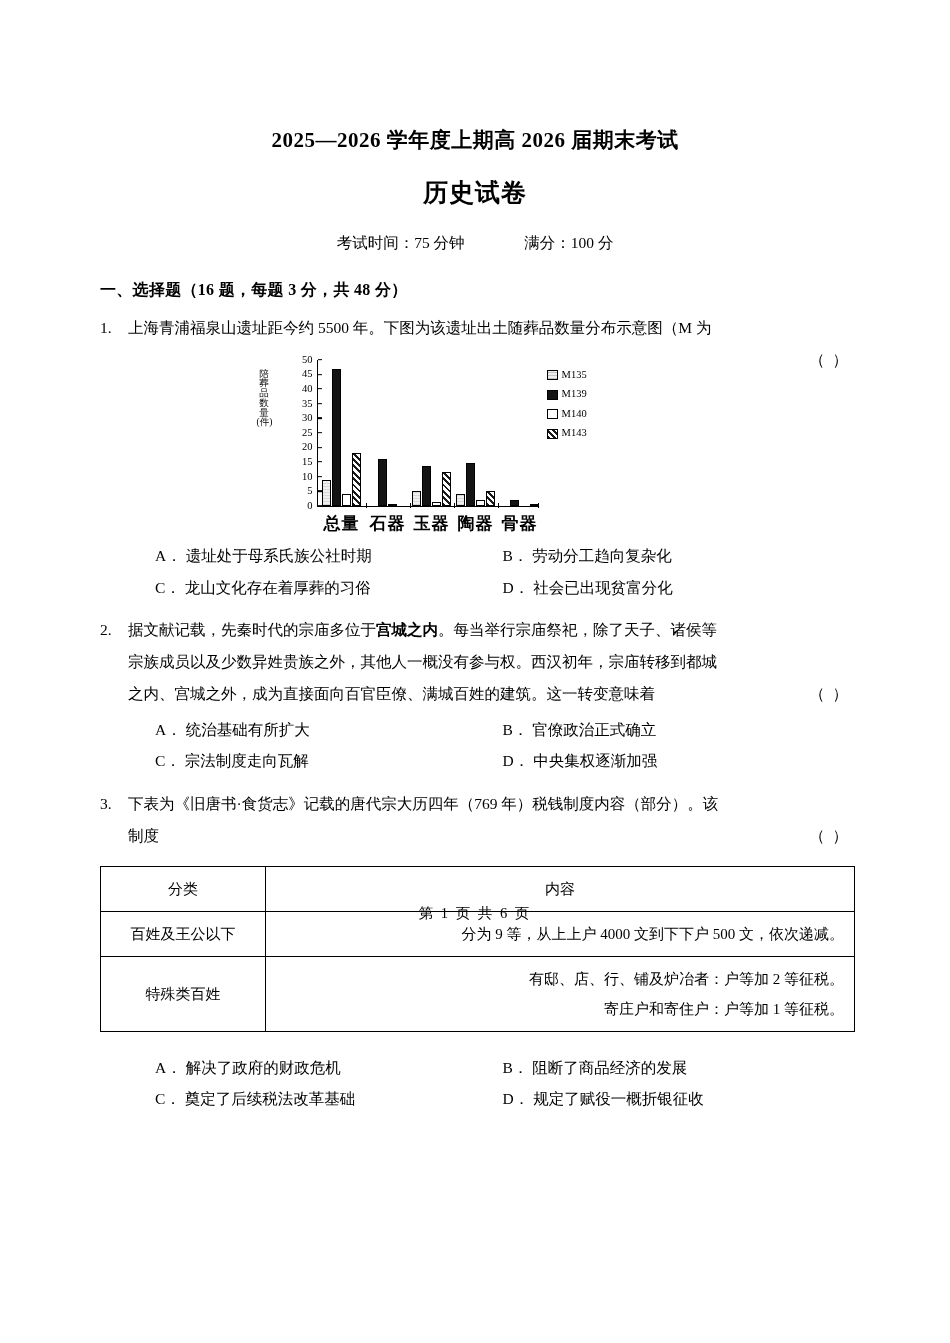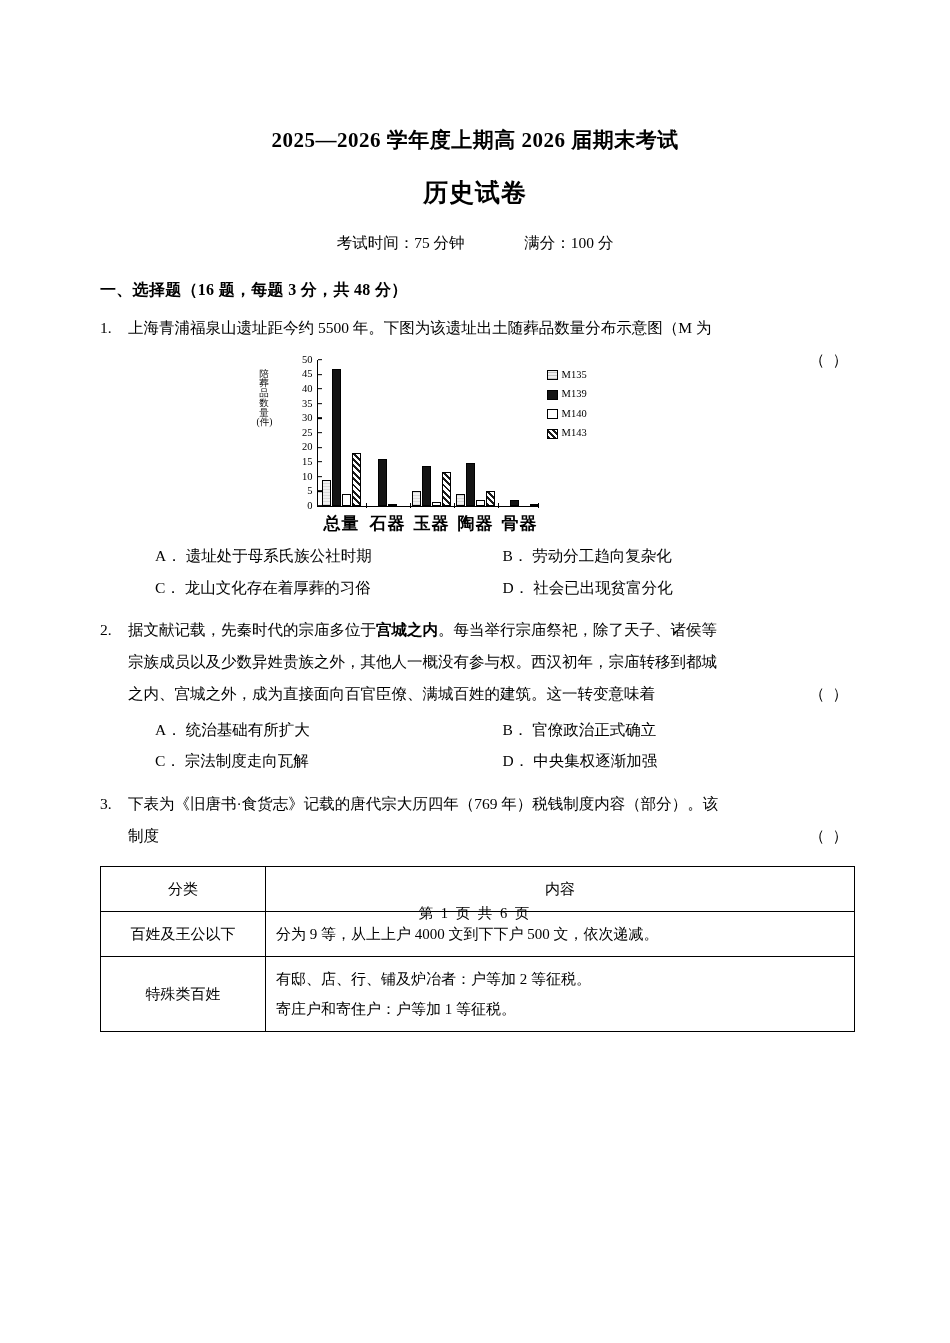--- a/index.html
+++ b/index.html
@@ -246,21 +246,21 @@
     padding: 7px 10px;
     vertical-align: middle;
     line-height: 2.0;
   }
   td.col-cat {
     width: 144px;
     text-align: center;
     white-space: nowrap;
   }
   td.col-con {
-    text-align: left;
+    text-align: right;
   }
   td.col-con.hdr {
     text-align: center;
   }
   .cell-line { display: block; }
   .tall td { height: 60px; }
 
   
   .footer {
     position: absolute;
@@ -454,16 +454,34 @@
       <tr class="tall">
         <td class="col-cat">特殊类百姓</td>
         <td class="col-con">
           <span class="cell-line">有邸、店、行、铺及炉冶者：户等加 2 等征税。</span>
           <span class="cell-line">寄庄户和寄住户：户等加 1 等征税。</span>
         </td>
       </tr>
     </tbody>
   </table>
 
+  <div class="options">
+    <div class="opt-row">
+      <div class="opt">
+        <span class="letter">A．</span><span>解决了政府的财政危机</span>
+      </div>
+      <div class="opt">
+        <span class="letter">B．</span><span>阻断了商品经济的发展</span>
+      </div>
+    </div>
+    <div class="opt-row">
+      <div class="opt">
+        <span class="letter">C．</span><span>奠定了后续税法改革基础</span>
+      </div>
+      <div class="opt">
+        <span class="letter">D．</span><span>规定了赋役一概折银征收</span>
+      </div>
+    </div>
+  </div>
 
   <div class="footer">第 1 页 共 6 页</div>
 
 </div>
 
 </body></html>

